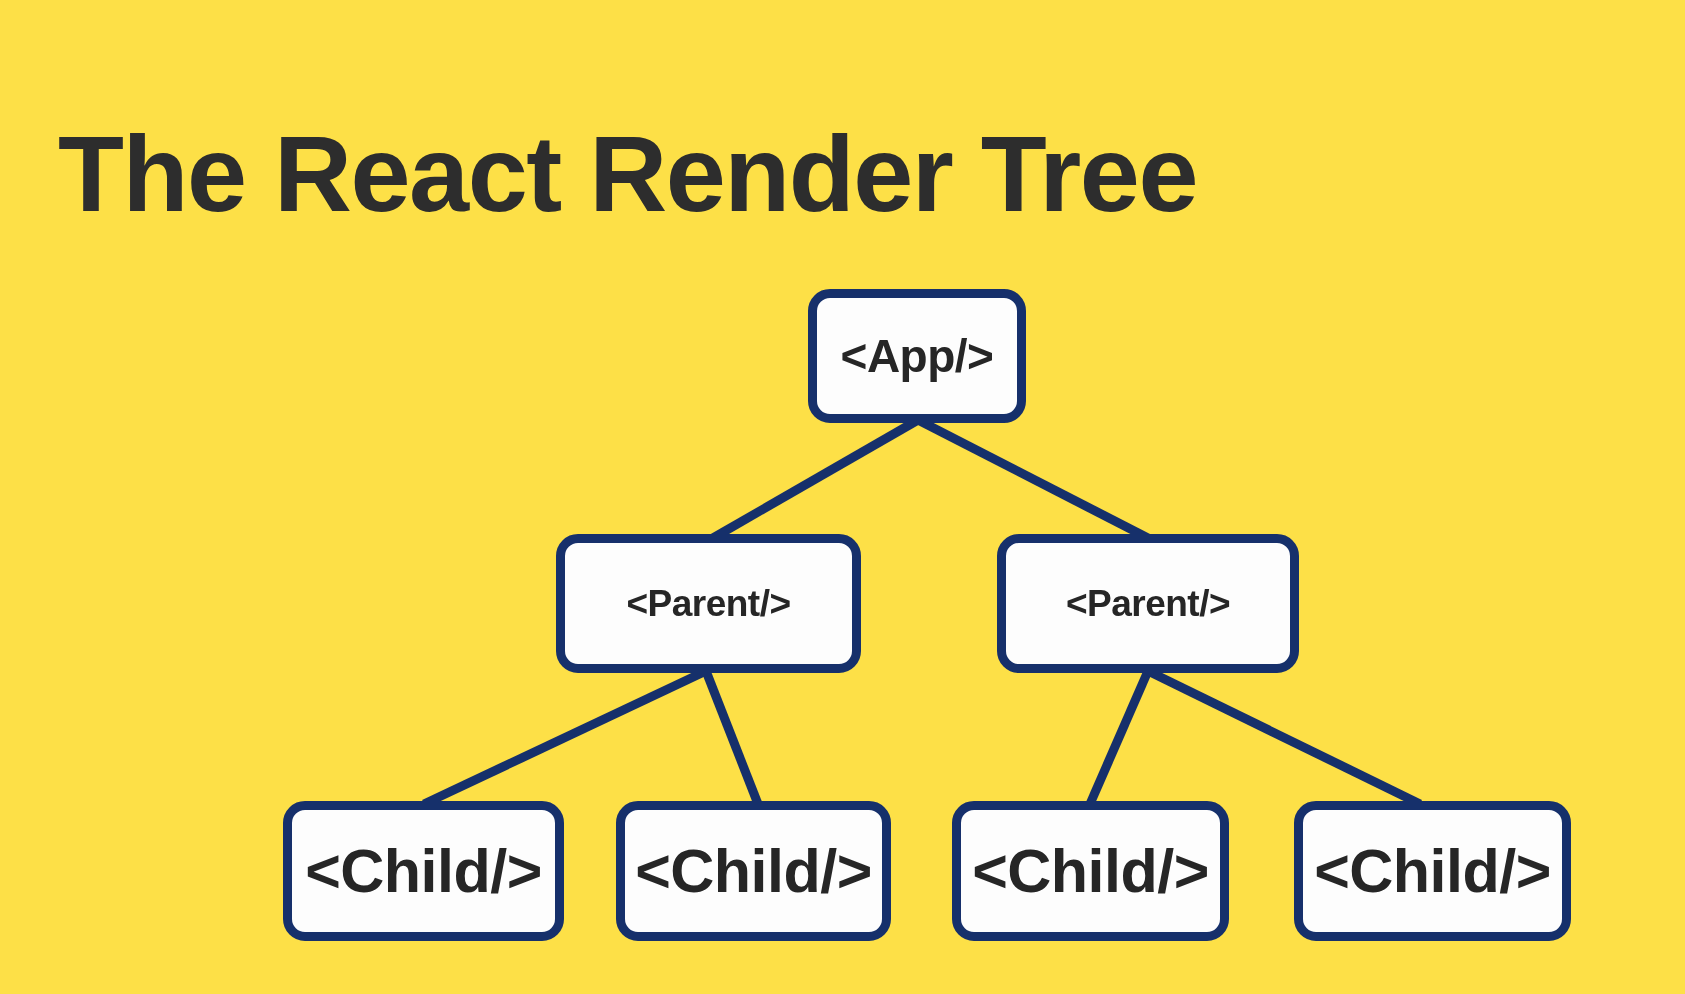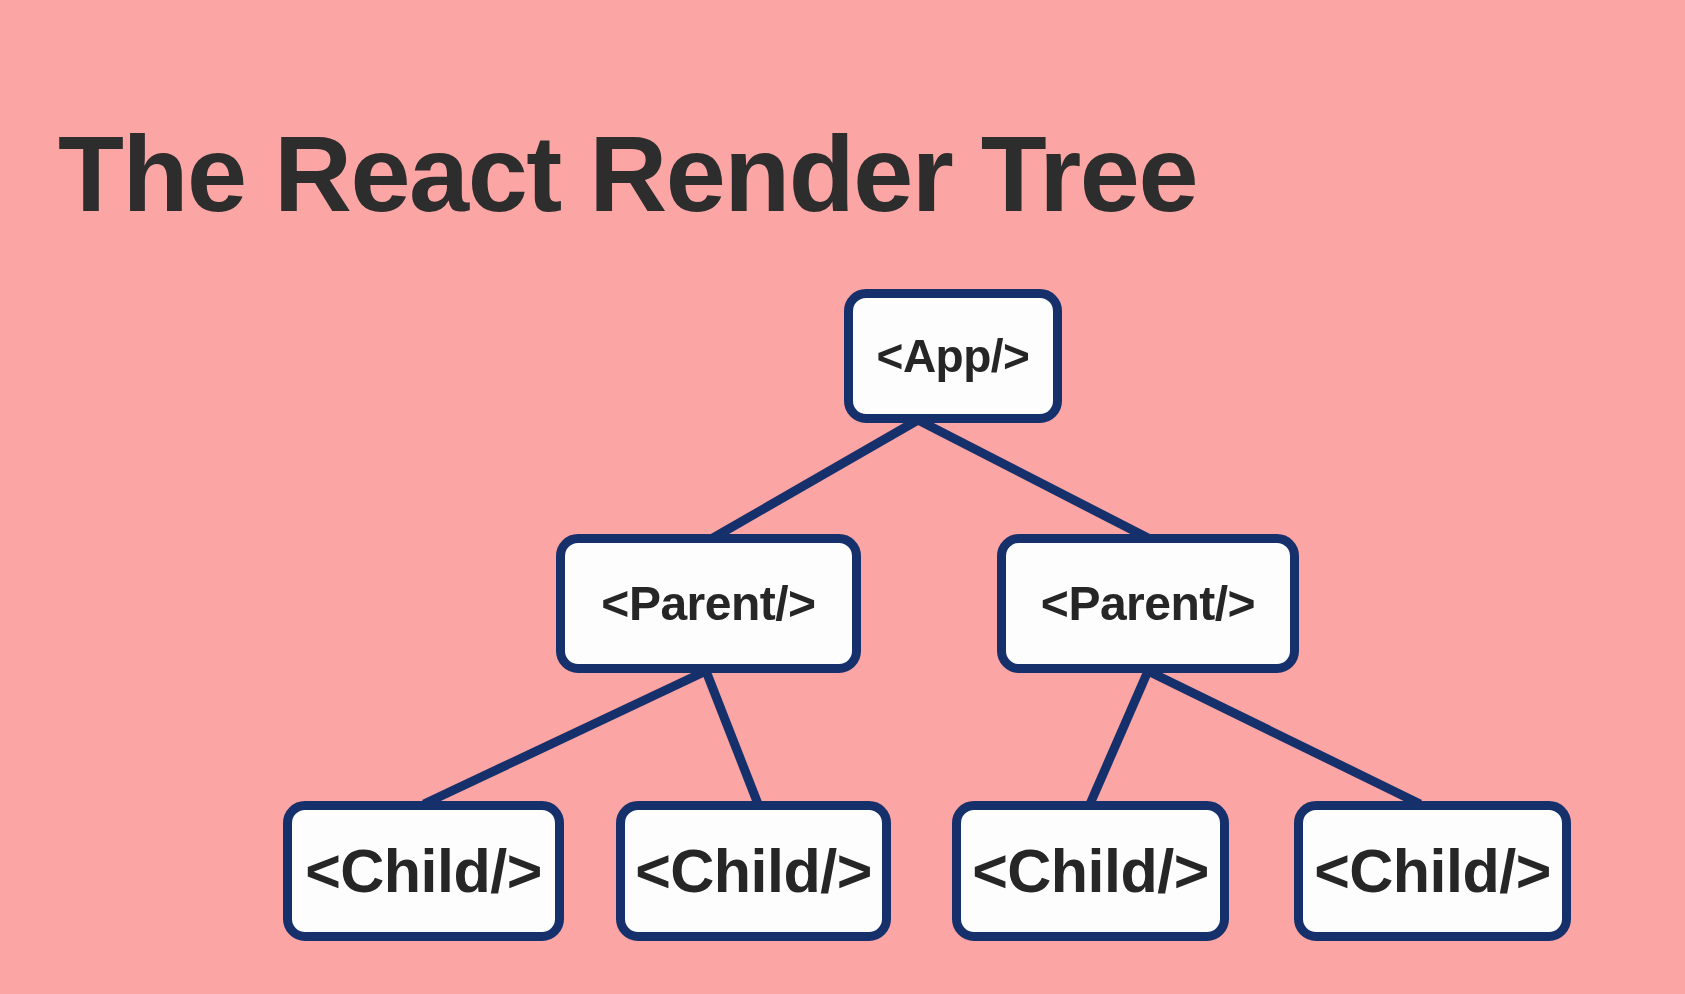--- a/index.html
+++ b/index.html
@@ -73,49 +73,48 @@
     font-weight: 700;
     color: #262626;
     white-space: nowrap;
     font-family: "Liberation Sans", "DejaVu Sans", sans-serif;
     letter-spacing: -0.5px;
   }
 
   .node.root {
     border-width: 9px;
     border-radius: 22px;
-    margin-left: 36px;
   }
   .node.root .node-label { font-size: 46px; }
 
   .node.parent {
     border-width: 9px;
     border-radius: 22px;
   }
-  .node.parent .node-label { font-size: 48px; }
+  .node.parent .node-label { font-size: 37px; }
 
   .node.child {
     border-width: 9px;
     border-radius: 22px;
   }
   .node.child .node-label { font-size: 61px; }
 
   
   #node-app        { left: 808px;  top: 289px; width: 218px; height: 134px; }
   #node-parent-1   { left: 556px;  top: 534px; width: 305px; height: 139px; }
   #node-parent-2   { left: 997px;  top: 534px; width: 302px; height: 139px; }
   #node-child-1    { left: 283px;  top: 801px; width: 281px; height: 140px; }
   #node-child-2    { left: 616px;  top: 801px; width: 275px; height: 140px; }
   #node-child-3    { left: 952px;  top: 801px; width: 277px; height: 140px; }
   #node-child-4    { left: 1294px; top: 801px; width: 277px; height: 140px; }
 </style>
 </head>
 <body>
 
-<div id="canvas" style="background: #fca5a5;">
+<div id="canvas" style="background: #fde047;">
 
   <h1 id="page-title" style="color: rgb(45, 45, 45);">The React Render Tree</h1>
 
   <div id="diagram">
 
     <svg id="edge-layer" viewBox="0 0 1685 994" width="1685" height="994" xmlns="http://www.w3.org/2000/svg">
       <line stroke="#16306b" stroke-width="9" stroke-linecap="butt" x1="918" y1="420" x2="713" y2="538"></line>
       <line stroke="#16306b" stroke-width="9" stroke-linecap="butt" x1="918" y1="420" x2="1148" y2="538"></line>
       <line stroke="#16306b" stroke-width="9" stroke-linecap="butt" x1="706" y1="671" x2="424" y2="804"></line>
       <line stroke="#16306b" stroke-width="9" stroke-linecap="butt" x1="706" y1="671" x2="758" y2="804"></line>

